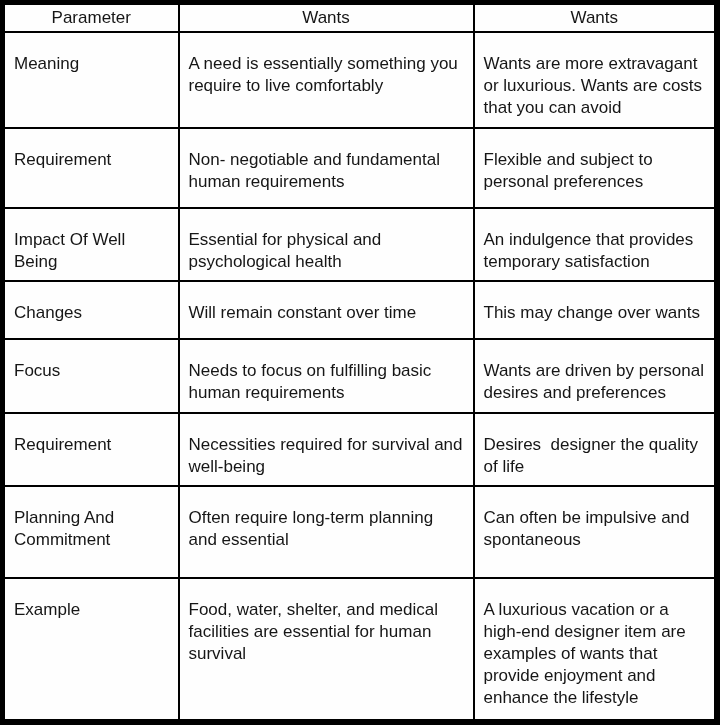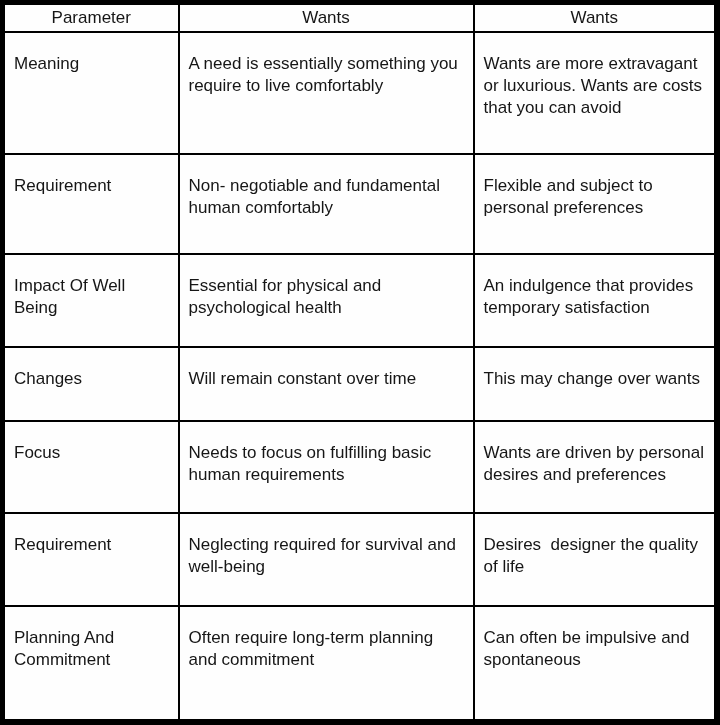--- a/index.html
+++ b/index.html
@@ -76,42 +76,47 @@
   </thead>
   <tbody id="table-body">
 
   <tr>
         <td>Meaning</td>
         <td>A need is essentially something you require to live comfortably</td>
         <td>Wants are more extravagant or luxurious. Wants are costs that you can avoid</td>
       </tr>
       <tr>
         <td>Requirement</td>
-        <td>Non- negotiable and fundamental human comfortably</td>
+        <td>Non- negotiable and fundamental human requirements</td>
         <td>Flexible and subject to personal preferences</td>
       </tr>
       <tr>
         <td>Impact Of Well Being</td>
         <td>Essential for physical and psychological health</td>
         <td>An indulgence that provides temporary satisfaction</td>
       </tr>
       <tr>
         <td>Changes</td>
         <td>Will remain constant over time</td>
         <td>This may change over wants</td>
       </tr>
       <tr>
         <td>Focus</td>
         <td>Needs to focus on fulfilling basic human requirements</td>
         <td>Wants are driven by personal desires and preferences</td>
       </tr>
       <tr>
         <td>Requirement</td>
-        <td>Neglecting required for survival and well-being</td>
+        <td>Necessities required for survival and well-being</td>
         <td>Desires  designer the quality of life</td>
       </tr>
       <tr>
         <td>Planning And Commitment</td>
-        <td>Often require long-term planning and commitment</td>
+        <td>Often require long-term planning and essential</td>
         <td>Can often be impulsive and spontaneous</td>
+      </tr>
+      <tr>
+        <td>Example</td>
+        <td>Food, water, shelter, and medical facilities are essential for human survival</td>
+        <td>A luxurious vacation or a high-end designer item are examples of wants that provide enjoyment and enhance the lifestyle</td>
       </tr>
     </tbody>
 </table>
 
 </body></html>

